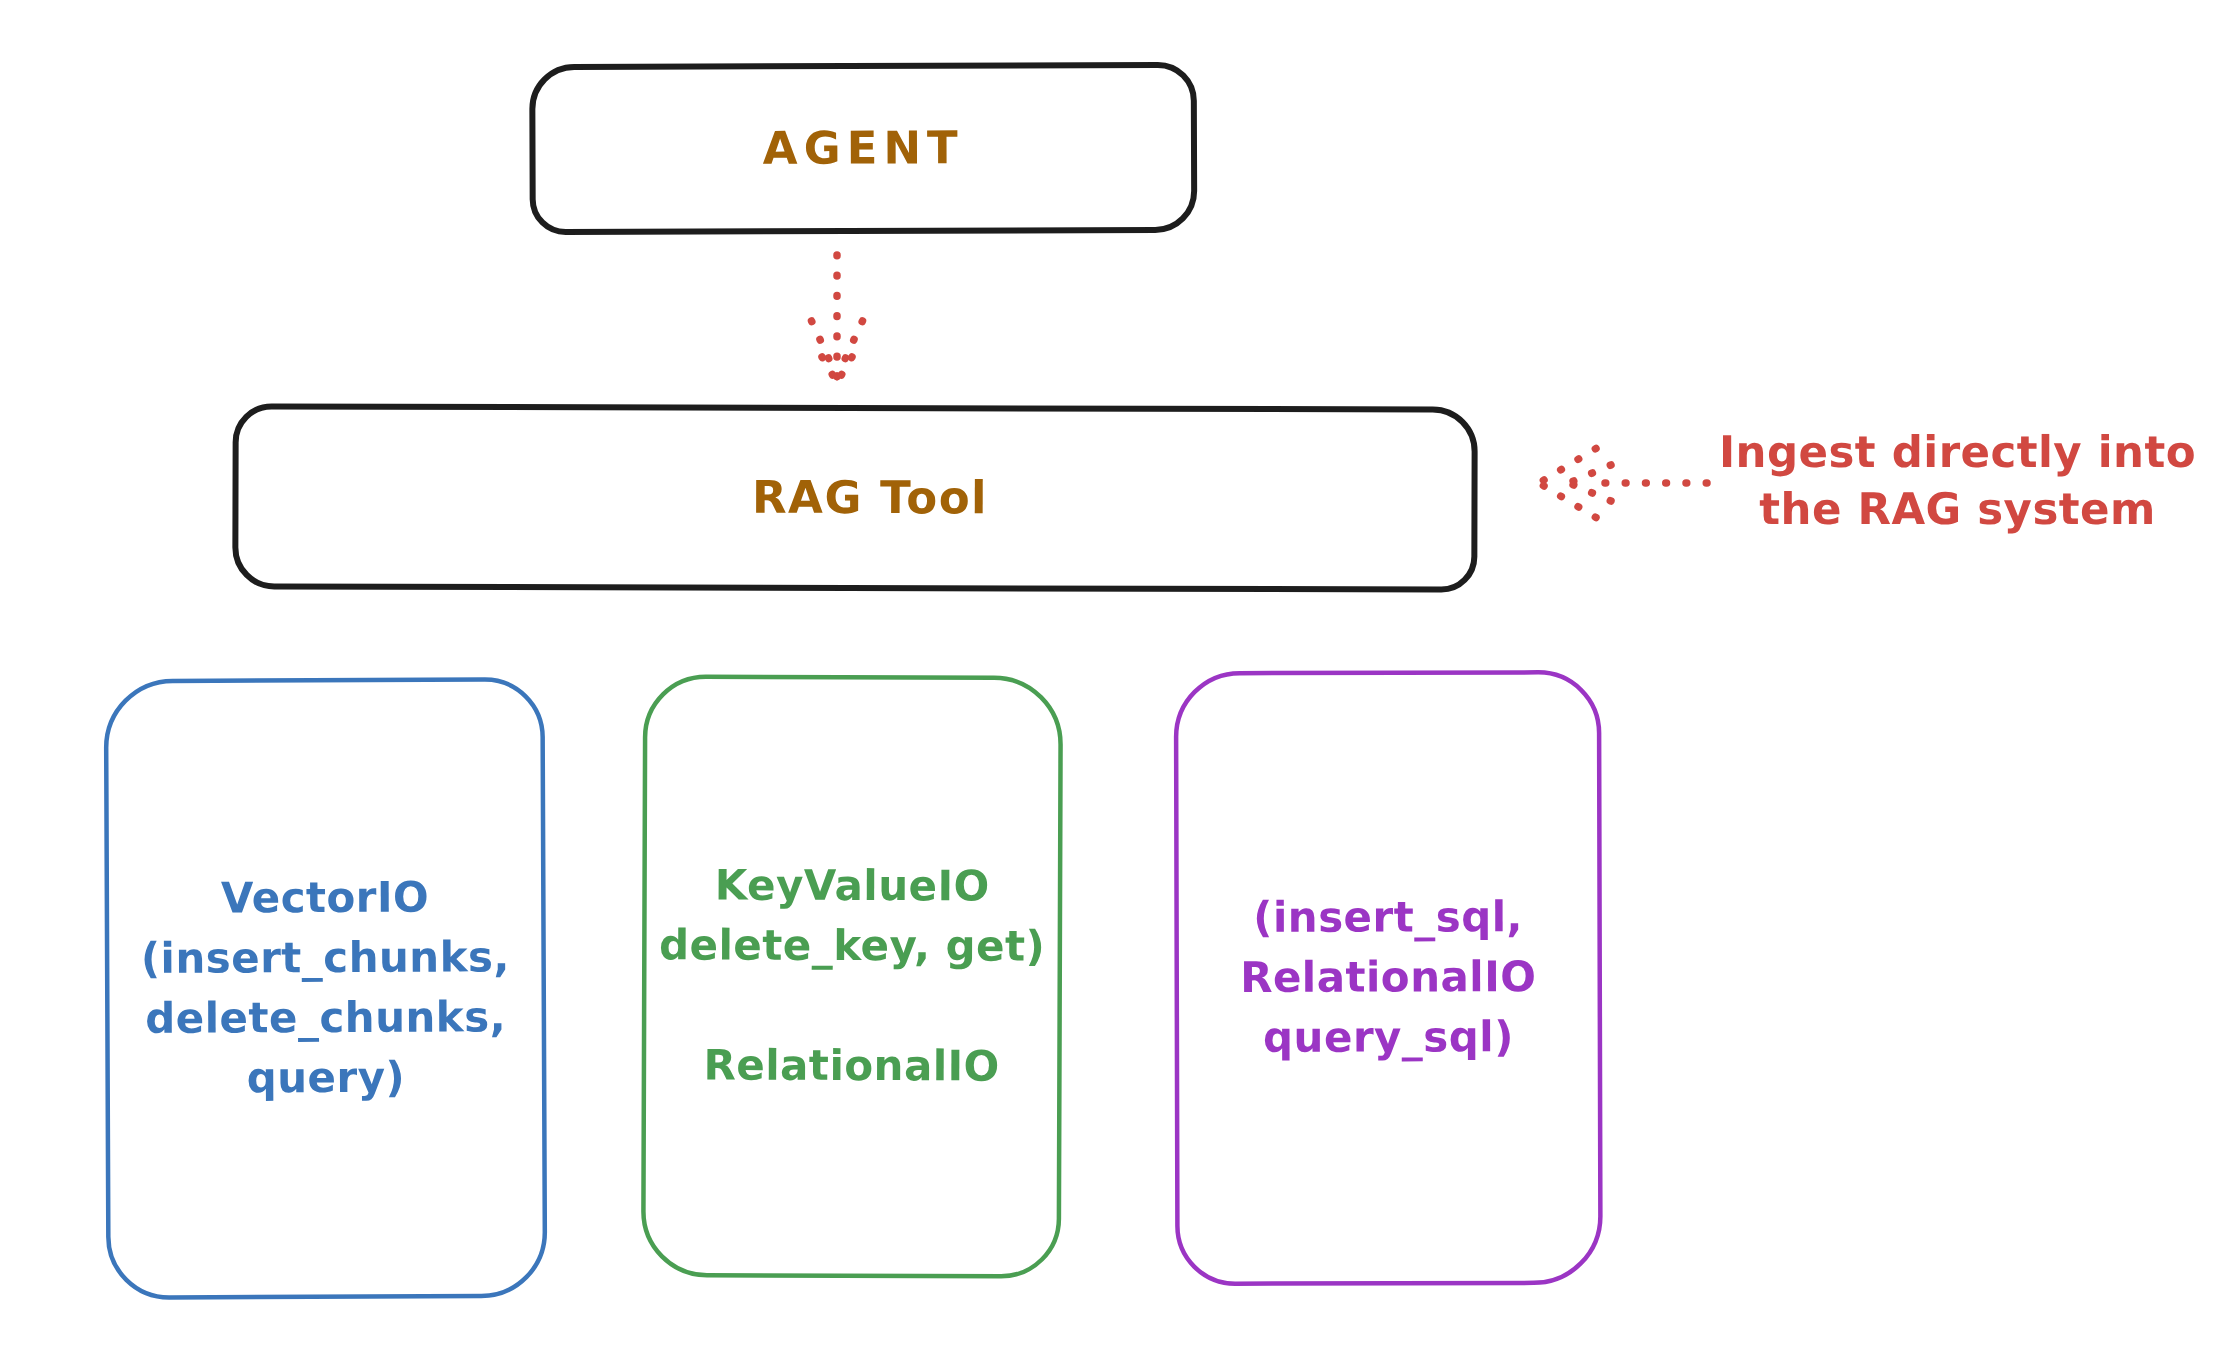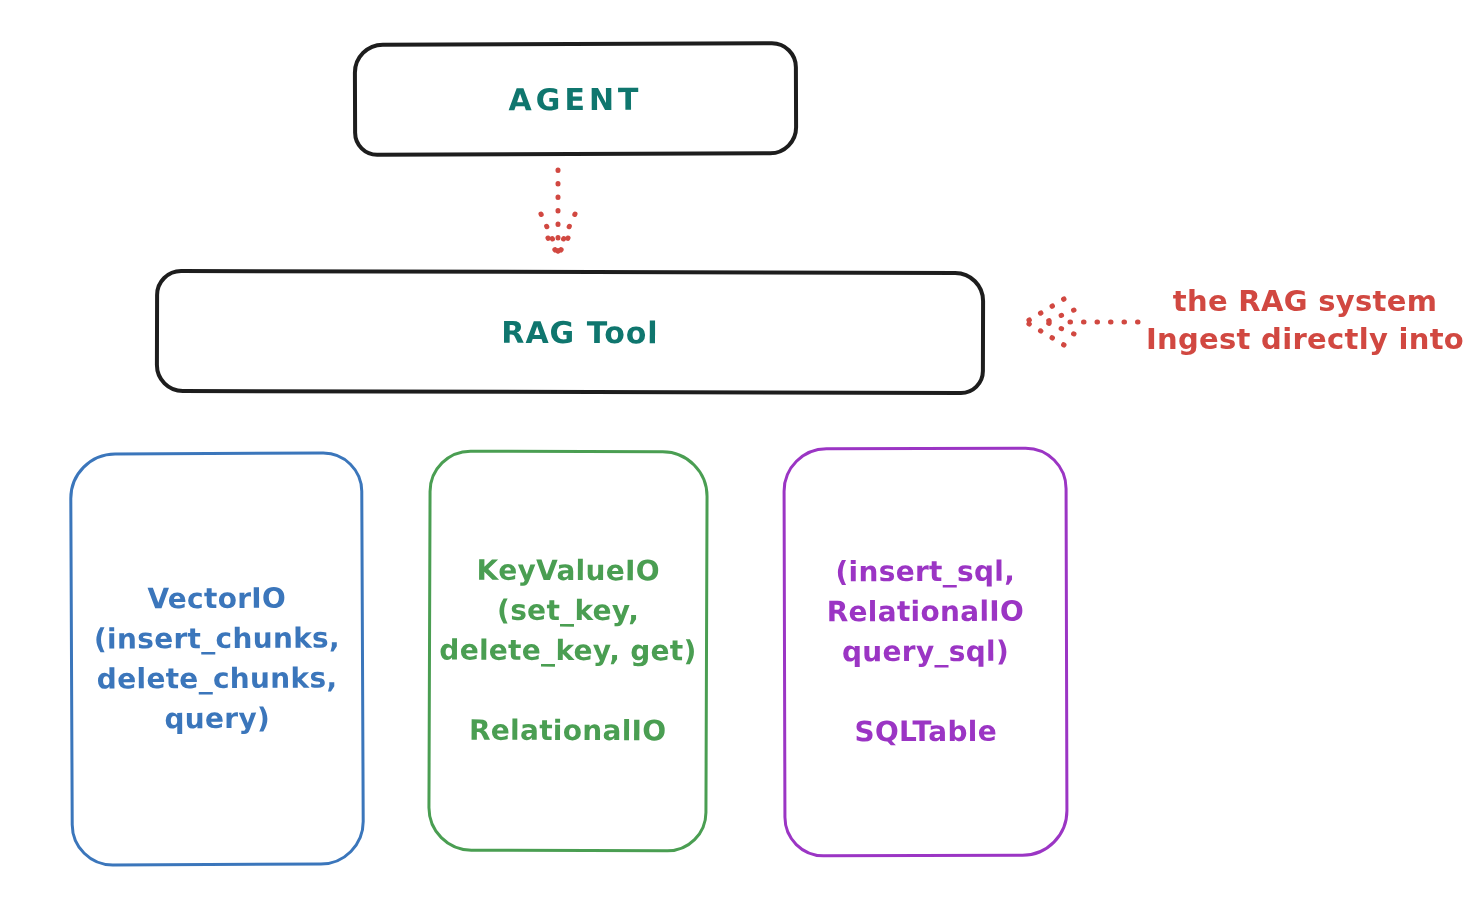--- a/index.html
+++ b/index.html
@@ -31,21 +31,21 @@
     border-radius: 30px 26px 28px 24px;
     transform: rotate(-0.2deg);
   }
   .box-rag {
     left: 155px; top: 270px; width: 830px; height: 124px;
     border: 4px solid #1d1d1d;
     border-radius: 26px 30px 24px 28px;
     transform: rotate(0.15deg);
   }
   .box-agent .label, .box-rag .label {
-    color: #0f766e;
+    color: #a16207;
     font-size: 30px;
     font-weight: bold;
   }
   .box-agent .label { letter-spacing: 4px; }
   .box-rag .label { letter-spacing: 1px; margin-left: 20px; }
 
   
   .io-box {
     flex-direction: column;
     font-size: 28px;
@@ -110,43 +110,41 @@
 
   <div class="box box-agent">
     <span class="label">AGENT</span>
   </div>
 
   <div class="box box-rag">
     <span class="label">RAG Tool</span>
   </div>
 
   <div class="annotation">
+    <div>Ingest directly into</div>
     <div>the RAG system</div>
-    <div>Ingest directly into</div>
   </div>
 
   <div class="box io-box box-vector">
     <div>VectorIO</div>
     <div>(insert_chunks,</div>
     <div>delete_chunks,</div>
     <div>query)</div>
   </div>
 
   <div class="box io-box box-keyvalue">
     <div>KeyValueIO</div>
-    <div>(set_key,</div>
     <div>delete_key, get)</div>
     <div class="index-label">RelationalIO</div>
   </div>
 
   <div class="box io-box box-relational">
     <div>(insert_sql,</div>
     <div>RelationalIO</div>
     <div>query_sql)</div>
-    <div class="index-label">SQLTable</div>
   </div>
 
   <svg class="arrow-overlay" viewBox="0 0 1484 910" xmlns="http://www.w3.org/2000/svg">
 
     <g>
       <path class="dotted-red" d="M558,170 L558,244"></path>
       <path class="dotted-red" d="M541,214 L558,251"></path>
       <path class="dotted-red" d="M575,214 L558,251"></path>
       <path class="dotted-red" d="M548,238 L558,255"></path>
       <path class="dotted-red" d="M568,238 L558,255"></path>

